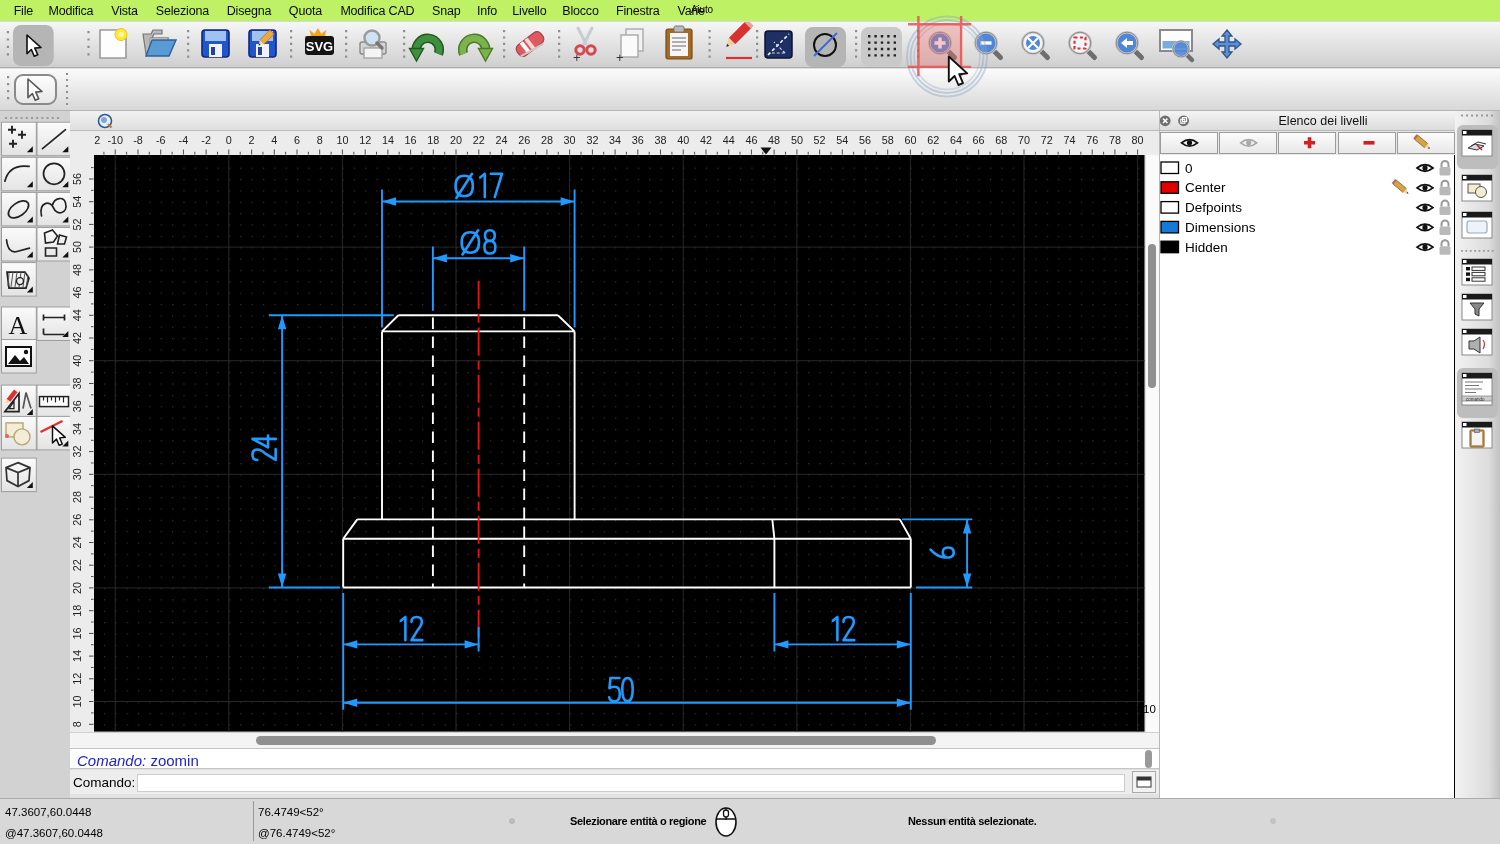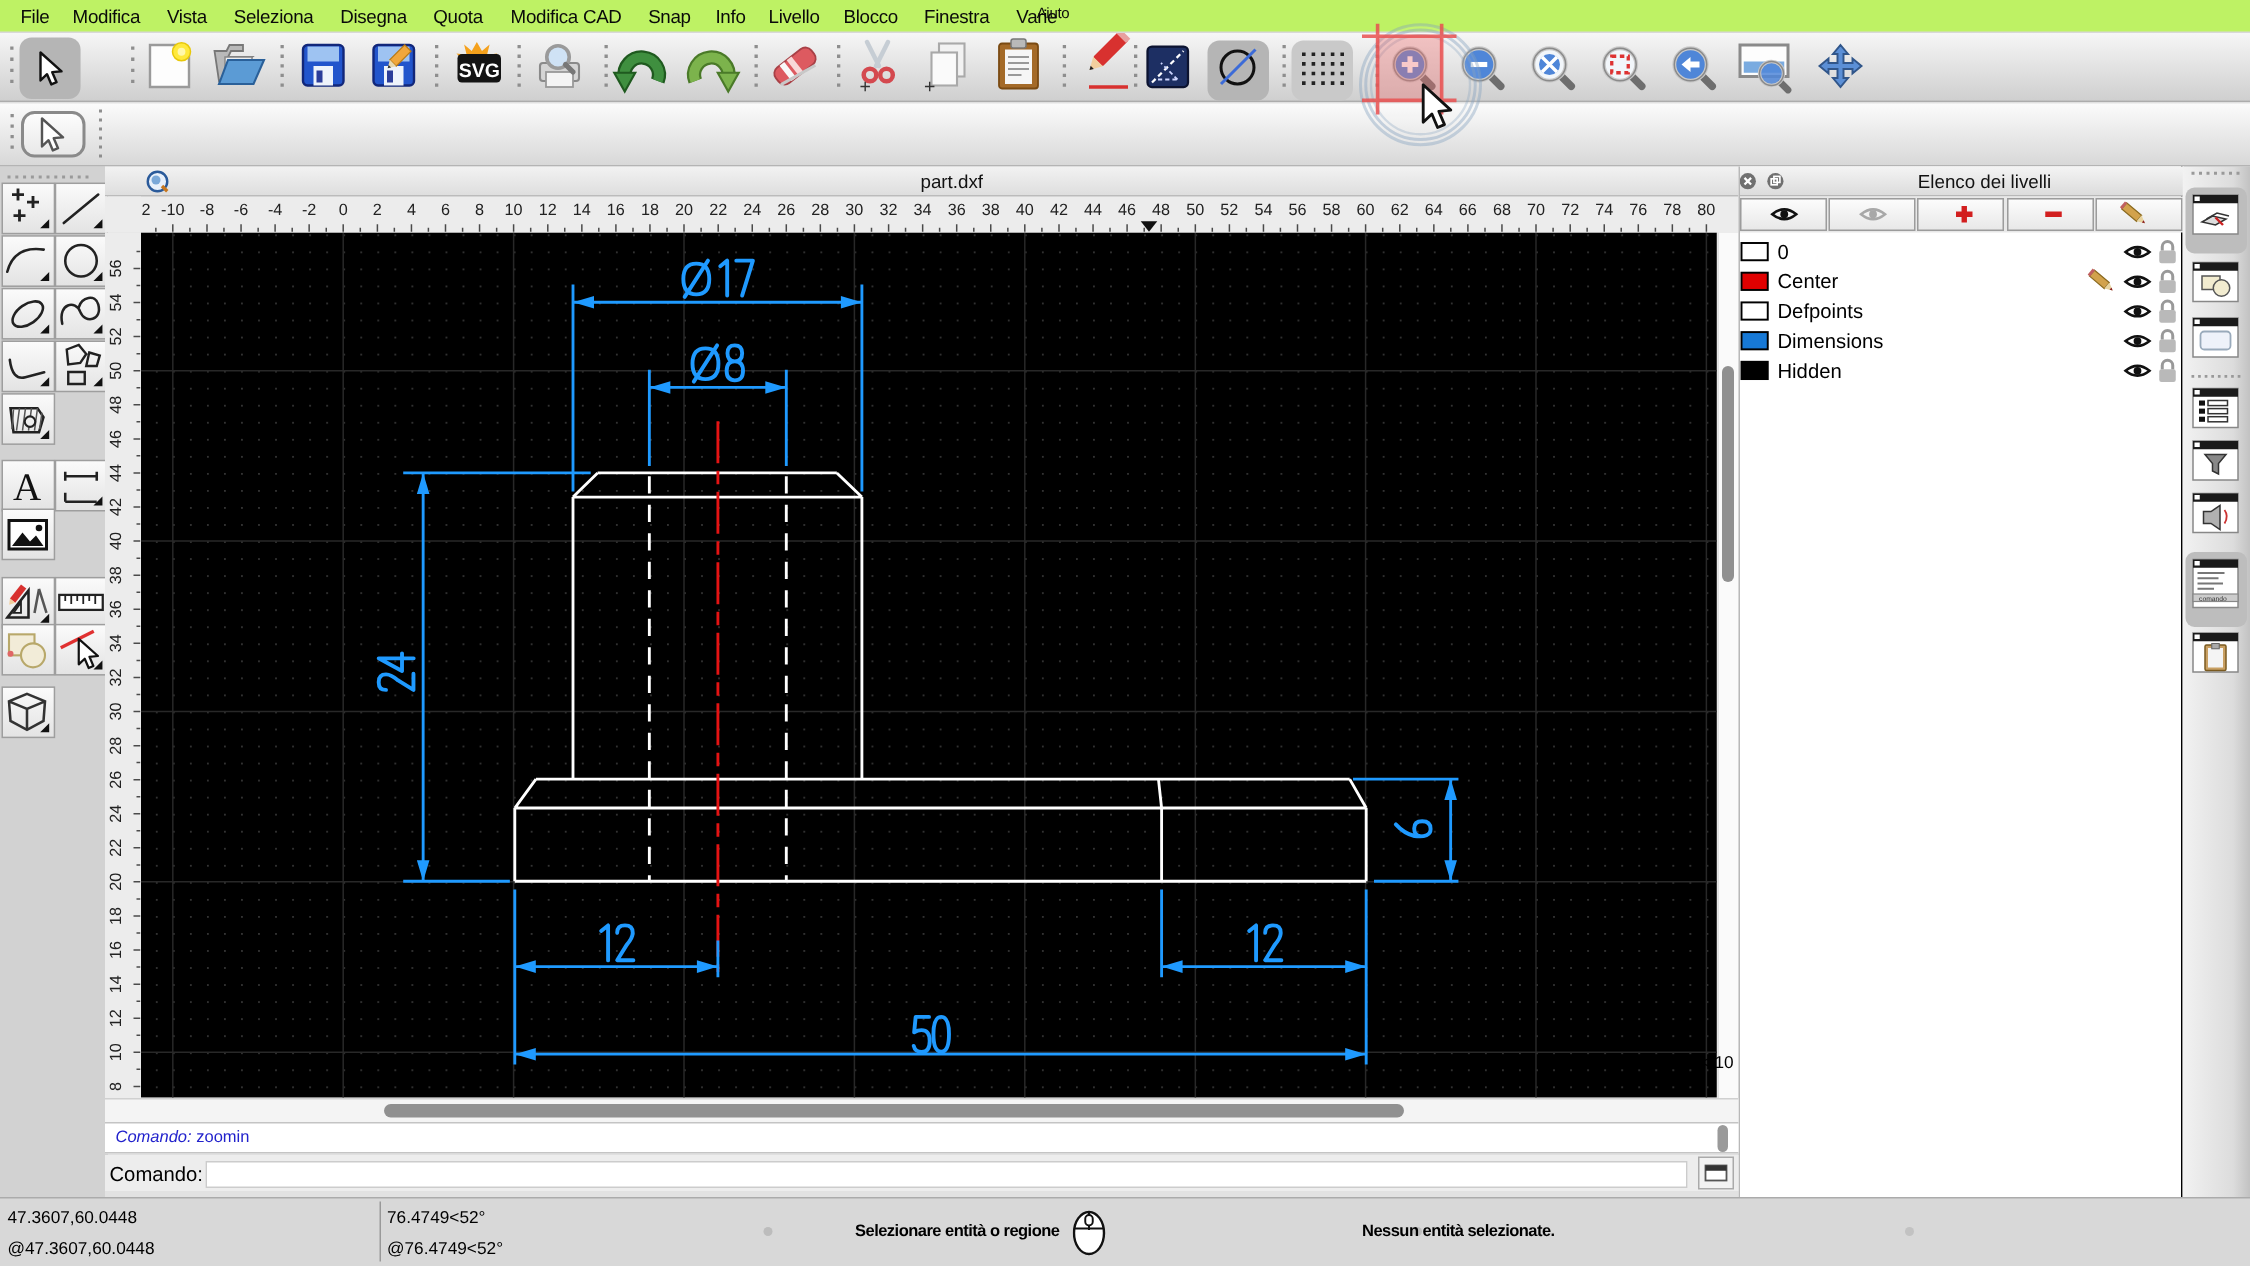--- a/index.html
+++ b/index.html
@@ -276,21 +276,20 @@
       <path transform="translate(16,10) scale(1.05)" d="M0 0v16.2l3.8-3.6 2.5 5.9 3-1.3-2.5-5.8 5.4-0.5z" fill="#fff" stroke="#111" stroke-width="1.4" stroke-linejoin="round"></path>
       <path d="M31.799999999999997 24.5v6h-6z" fill="#111"></path>
     </g>
     <g transform="translate(1,346.6)">
       <rect x="0.5" y="0.5" width="34.8" height="33.5" fill="url(#bgr)" stroke="#9e9e9e" stroke-width="1"></rect>
       <path d="M17 5l12 5-1 13-11 6-11-6-1-13z M5 10l12 5 12-5 M17 15v14" fill="none" stroke="#333" stroke-width="1.7"></path>
       <path d="M31.799999999999997 24.5v6h-6z" fill="#111"></path>
     </g>
   </svg>
 <div style="position:absolute;left:70px;top:111px;width:1089px;height:20px;background:linear-gradient(#f2f2f2,#dedede);border-bottom:1px solid #bbb">
-    <div style="position:absolute;left:40px;width:1049px;top:3px;text-align:center;font-size:12.5px;color:#111">part.dxf</div>
     <svg style="position:absolute;left:27px;top:2px" width="16" height="16">
       <circle cx="8" cy="8" r="6.5" fill="#e8f0fa" stroke="#2a5a9a" stroke-width="1.6"></circle>
       <circle cx="7" cy="7" r="3" fill="#7aa8d8"></circle>
       <line x1="11" y1="11" x2="14.5" y2="14.5" stroke="#c87820" stroke-width="2.2"></line>
     </svg>
   </div>
 <div style="position:absolute;left:70px;top:131px;width:24px;height:24px;background:#ececec"></div>
 <div style="position:absolute;left:1144.5px;top:155px;width:14.5px;height:576.6px;background:#fafafa;border-left:1px solid #e0e0e0"></div>
 <div style="position:absolute;left:1147.5px;top:244px;width:8px;height:144px;background:#909090;border-radius:4px"></div>
 <svg style="position:absolute;left:70px;top:131px" width="1089" height="24" viewBox="70 0 1089 24">
@@ -624,21 +623,21 @@
         <rect x="0" y="1" width="14" height="17" rx="1" fill="#c9a063" stroke="#7a5a20" stroke-width="1"></rect>
         <rect x="2" y="3" width="10" height="13" fill="#f4f4f4"></rect>
         <rect x="4.5" y="0" width="5" height="3.5" fill="#aaa" stroke="#666" stroke-width="0.7"></rect>
       </g>
     </g>
   </svg>
 <div style="position:absolute;left:70px;top:731.6px;width:1089px;height:16.4px;background:#f4f4f4;border-top:1px solid #d0d0d0"></div>
 <div style="position:absolute;left:256px;top:736px;width:680px;height:9px;background:#909090;border-radius:4.5px"></div>
 <div style="position:absolute;left:1110px;top:702px;width:49px;height:16.4px;font-size:11.5px;color:#000;text-align:right;padding-top:1px">1 &lt; 10&nbsp;</div>
 <div style="position:absolute;left:70px;top:748px;width:1089px;height:21px;background:#fff;border-top:1px solid #c4c4c4;border-bottom:1px solid #c4c4c4">
-    <span style="position:absolute;left:7px;top:3px;font-size:11px;color:#2222cc"><i>Comando:</i> zoomin</span>
+    <span style="position:absolute;left:7px;top:3px;font-size:15px;color:#2222cc"><i>Comando:</i> zoomin</span>
     <div style="position:absolute;right:7px;top:1px;width:7px;height:18px;background:#9a9a9a;border-radius:3.5px"></div>
   </div>
 <div style="position:absolute;left:70px;top:770px;width:1089px;height:24px;background:#ededed">
     <span style="position:absolute;left:3px;top:5px;font-size:13.5px;color:#000">Comando:</span>
     <div style="position:absolute;left:67px;top:4px;width:988px;height:18px;background:#fff;border:1px solid #ccc"></div>
     <div style="position:absolute;right:3px;top:1px;width:24px;height:22px;background:#f2f2f2;border:1px solid #aaa"><svg width="22" height="20">
         <rect x="4" y="5" width="14" height="10" fill="#fff" stroke="#555" stroke-width="1.2"></rect>
         <rect x="4" y="5" width="14" height="3.5" fill="#333"></rect>
       </svg></div>
   </div>

